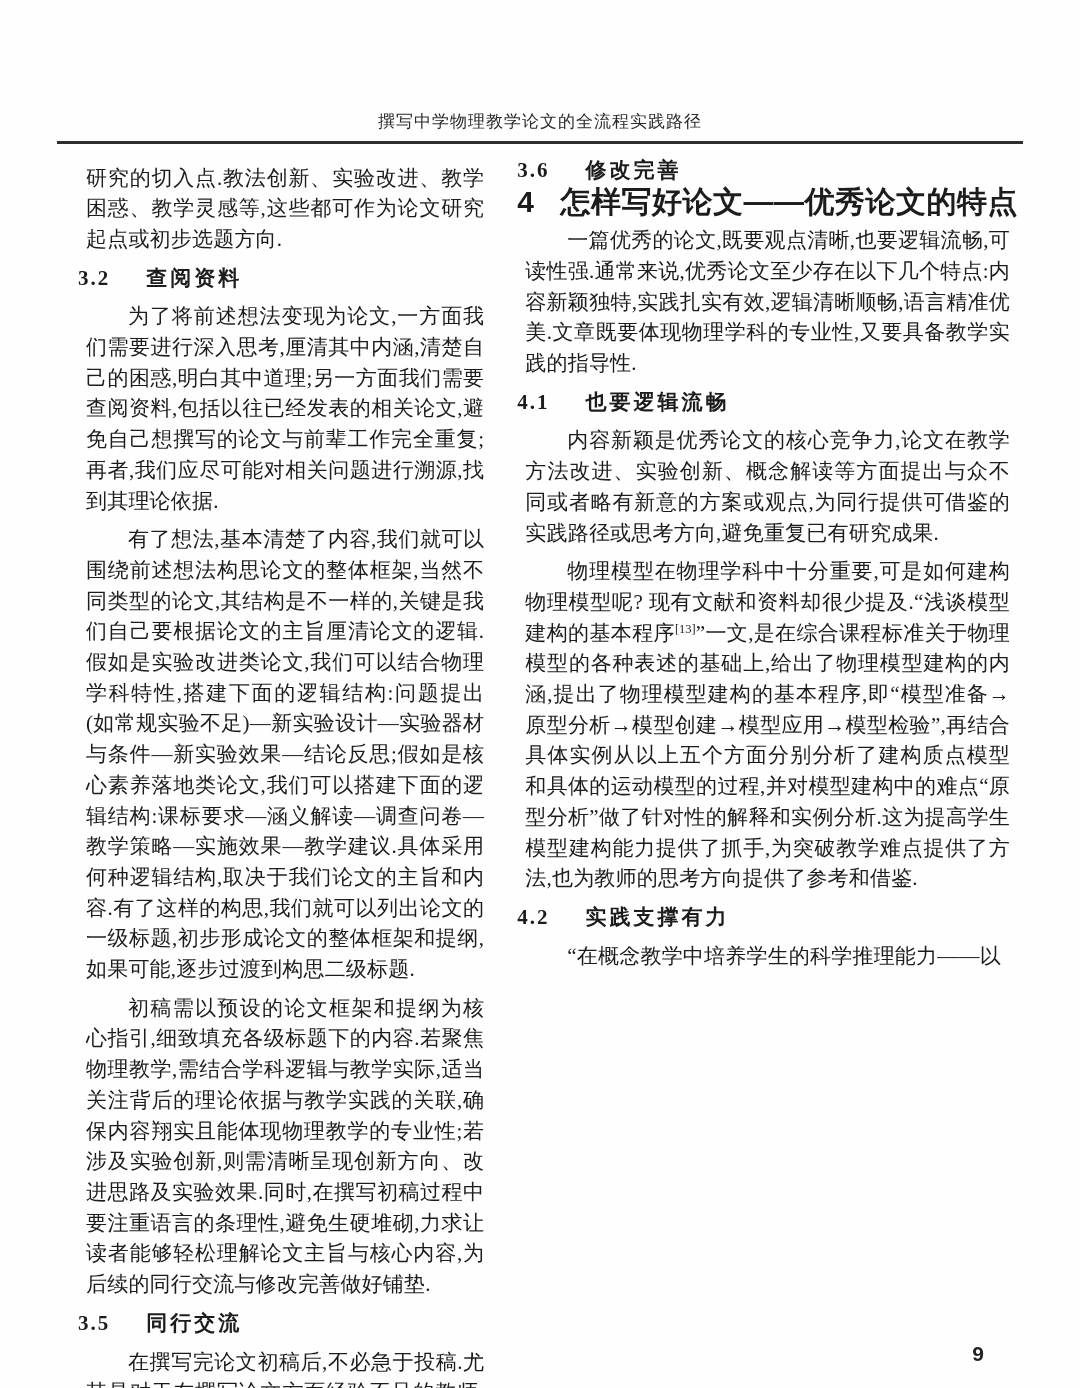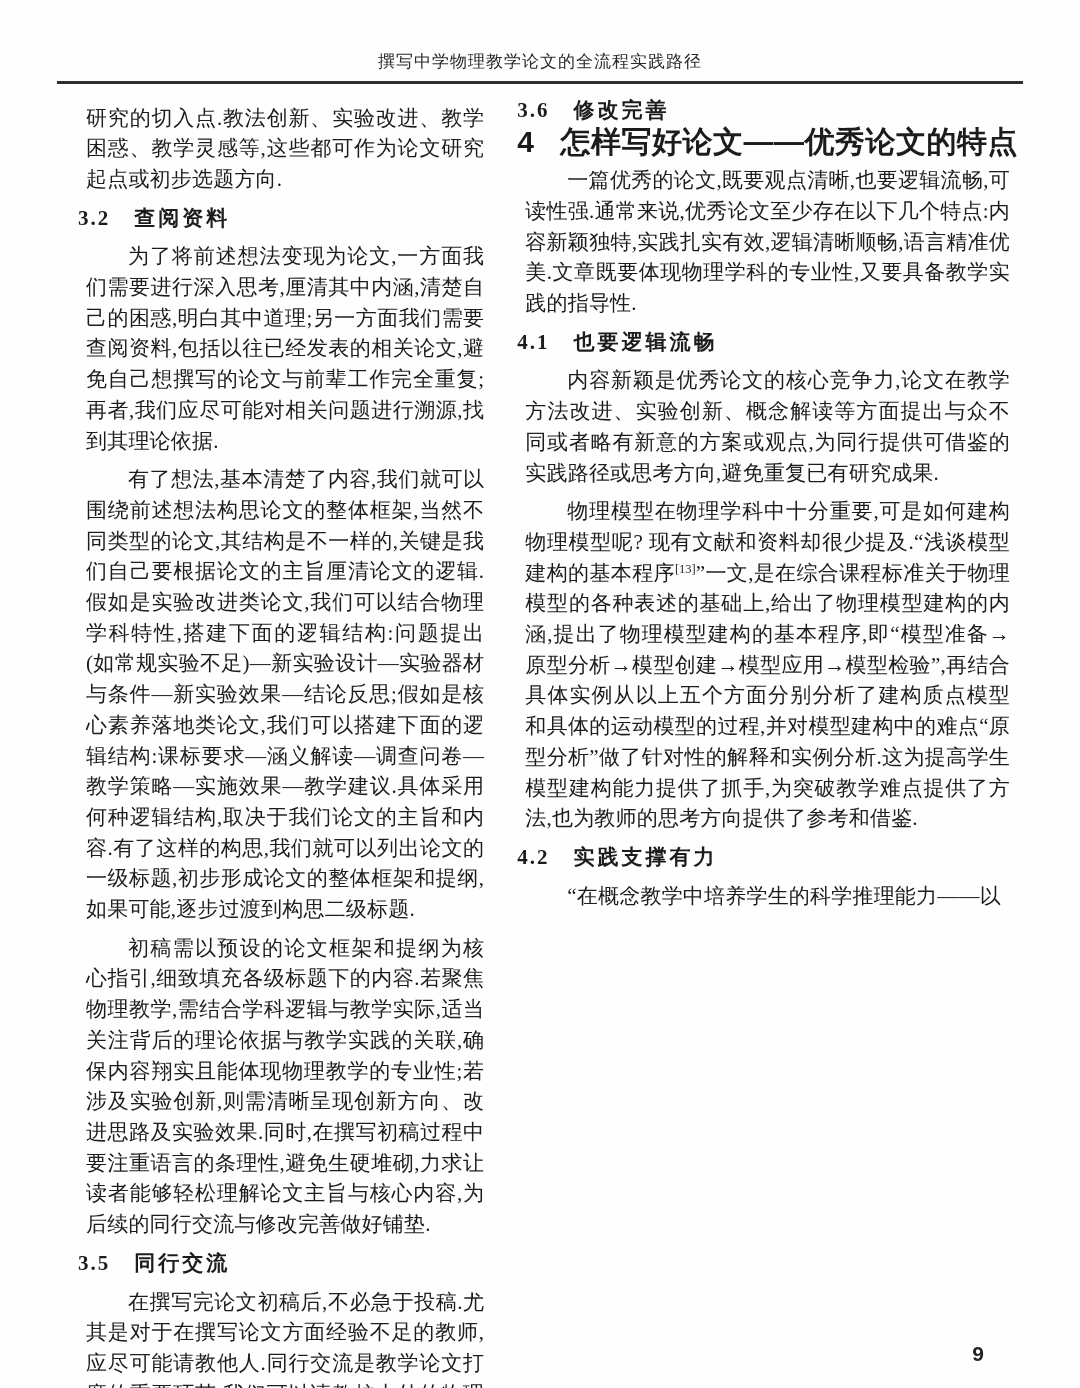--- a/index.html
+++ b/index.html
@@ -9,21 +9,21 @@
     background: #ffffff;
     font-family: "Liberation Serif", "DejaVu Serif", serif;
     color: #1c1c1c;
     overflow: hidden;
   }
   .page {
     position: relative;
     width: 1080px; height: 1388px;
     background: #fefefe;
   }
-  .page-header { padding-top: 52px; }
+  .page-header { padding-top: 112px; }
   .running-title {
     text-align: center;
     font-size: 17px;
     line-height: 20px;
     letter-spacing: 1px;
     color: #2a2a2a;
   }
   .header-rule {
     height: 2.5px;
     background: #2e2e2e;
@@ -42,21 +42,21 @@
     letter-spacing: 0.2px;
   }
   .col p { margin: 8px; text-indent: 2em; }
   .col p.noindent { text-indent: 0; }
   .sub-heading {
     font-weight: 700;
     white-space: nowrap;
   }
   .sub-heading .num {
     display: inline-block;
-    margin-right: 24px;
+    margin-right: 36px;
     letter-spacing: 2px;
     font-style: normal;
   }
   .sub-heading .t {
     letter-spacing: 3px;
   }
   .main-heading {
     font-family: "Liberation Sans", "DejaVu Sans", sans-serif;
     font-weight: 700;
     font-size: 30px;

